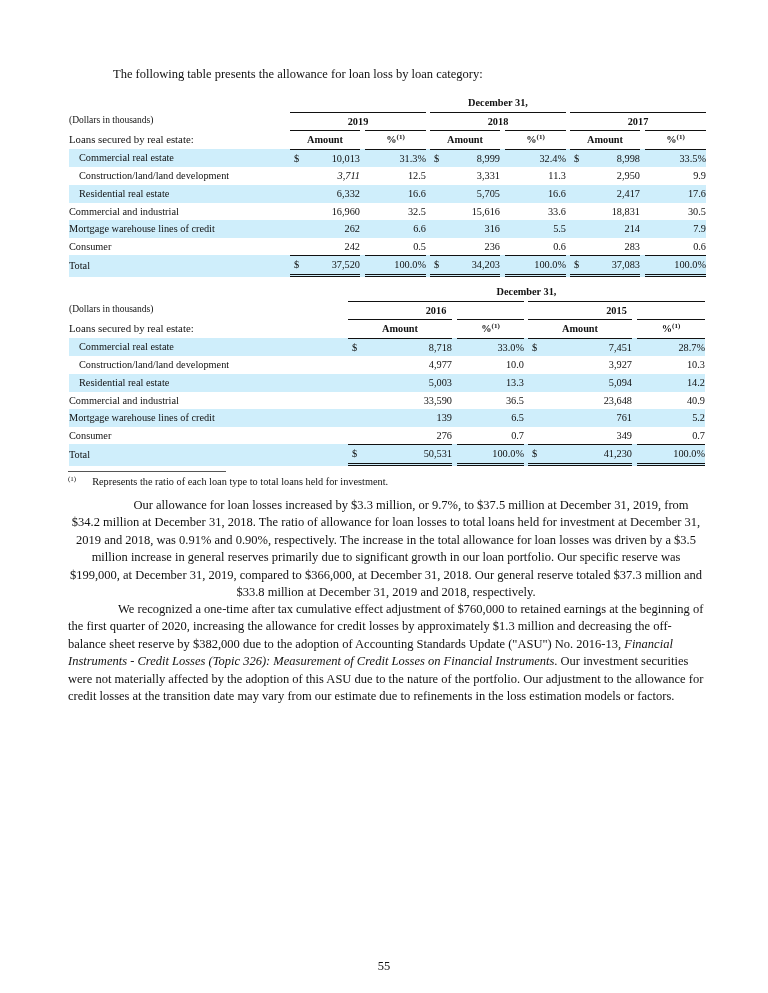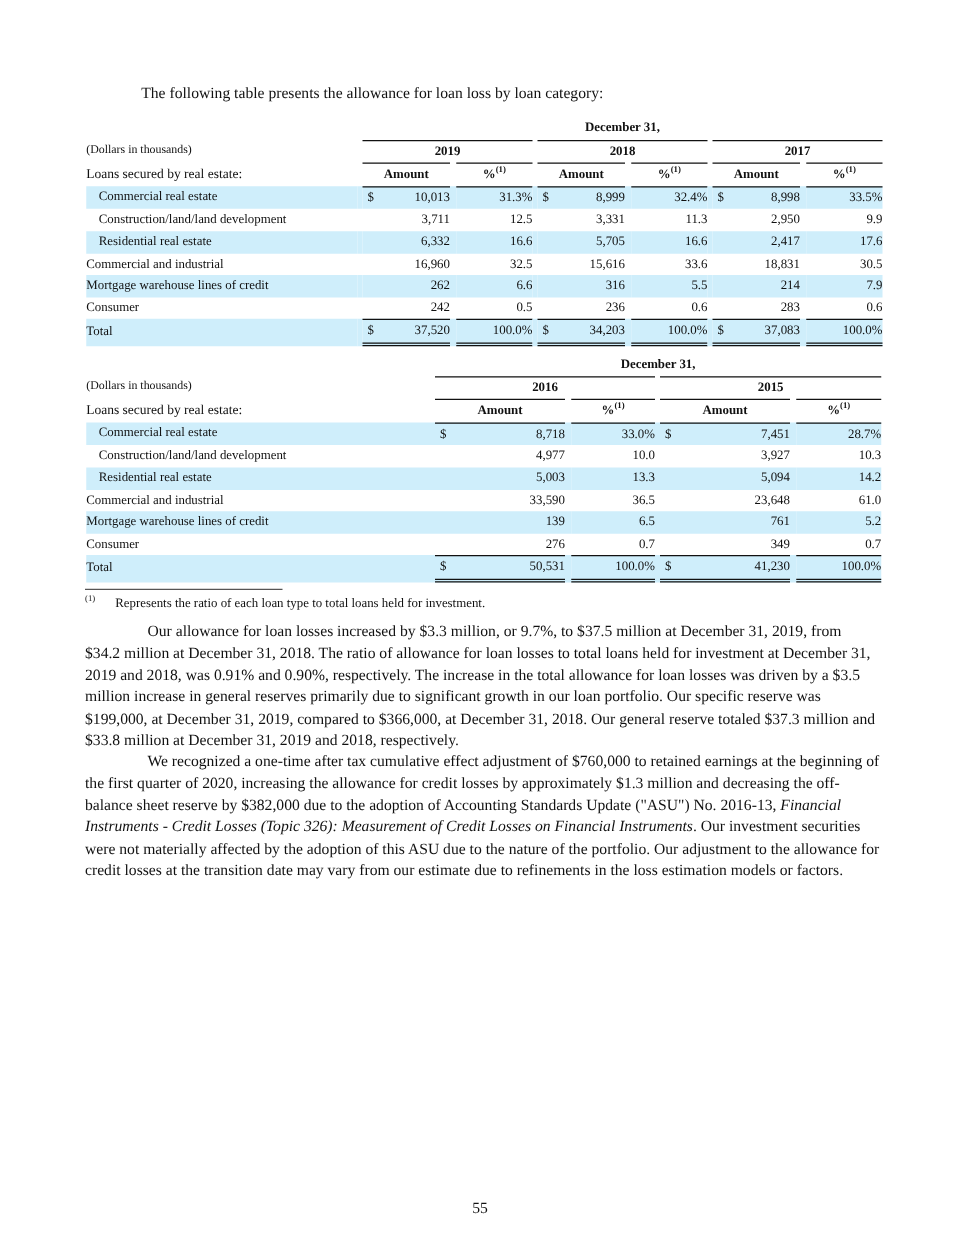--- a/index.html
+++ b/index.html
@@ -90,21 +90,21 @@
         <td class="gap"></td>
         <td class="num cell">32.4%</td>
         <td class="gap"></td>
         <td class="num cell" style="position: relative;"><span style="position: absolute; left: 4px;">$</span><span>8,998</span></td>
         <td class="gap"></td>
         <td class="num cell">33.5%</td>
       </tr>
       <tr>
         <td class="lbl ind">Construction/land/land development</td>
         <td class="gap"></td>
-        <td class="num cell" style="position: relative;"><span>3,711</span></td>
+        <td class="num cell" style="position: relative; font-style: italic;"><span>3,711</span></td>
         <td class="gap"></td>
         <td class="num cell">12.5</td>
         <td class="gap"></td>
         <td class="num cell" style="position: relative;"><span>3,331</span></td>
         <td class="gap"></td>
         <td class="num cell">11.3</td>
         <td class="gap"></td>
         <td class="num cell" style="position: relative;"><span>2,950</span></td>
         <td class="gap"></td>
         <td class="num cell">9.9</td>
@@ -260,21 +260,21 @@
       </tr>
       <tr>
         <td class="lbl">Commercial and industrial</td>
         <td class="gap"></td>
         <td class="num cell" style="position: relative;"><span>33,590</span></td>
         <td class="gap"></td>
         <td class="num cell">36.5</td>
         <td class="gap"></td>
         <td class="num cell" style="position: relative;"><span>23,648</span></td>
         <td class="gap"></td>
-        <td class="num cell">61.0</td>
+        <td class="num cell">40.9</td>
       </tr>
       <tr class="band">
         <td class="lbl">Mortgage warehouse lines of credit</td>
         <td class="gap"></td>
         <td class="num cell" style="position: relative;"><span>139</span></td>
         <td class="gap"></td>
         <td class="num cell">6.5</td>
         <td class="gap"></td>
         <td class="num cell" style="position: relative;"><span>761</span></td>
         <td class="gap"></td>
@@ -303,21 +303,21 @@
         <td class="num cell">100.0%</td>
       </tr>
     </tbody>
 </table>
 
 <div class="footnote-rule"></div>
 <div class="footnote">
   <span class="mark">(1)</span><span>Represents the ratio of each loan type to total loans held for investment.</span>
 </div>
 
-<div class="para" style="top:497px;">
+<div class="para" style="top:497px;text-align:center;">
   <span class="indent"></span><span>Our allowance for loan losses increased by $3.3 million, or 9.7%, to $37.5 million at December 31, 2019, from $34.2 million at December 31, 2018. The ratio of allowance for loan losses to total loans held for investment at December 31, 2019 and 2018, was 0.91% and 0.90%, respectively. The increase in the total allowance for loan losses was driven by a $3.5 million increase in general reserves primarily due to significant growth in our loan portfolio. Our specific reserve was $199,000, at December 31, 2019, compared to $366,000, at December 31, 2018. Our general reserve totaled $37.3 million and $33.8 million at December 31, 2019 and 2018, respectively.</span>
 </div>
 
 <div class="para" style="top:601px;">
   <span class="indent"></span><span>We recognized a one-time after tax cumulative effect adjustment of $760,000 to retained earnings at the beginning of the first quarter of 2020, increasing the allowance for credit losses by approximately $1.3 million and decreasing the off-balance sheet reserve by $382,000 due to the adoption of Accounting Standards Update ("ASU") No. 2016-13, </span><i>Financial Instruments - Credit Losses (Topic 326): Measurement of Credit Losses on Financial Instruments</i><span>. Our investment securities were not materially affected by the adoption of this ASU due to the nature of the portfolio. Our adjustment to the allowance for credit losses at the transition date may vary from our estimate due to refinements in the loss estimation models or factors.</span>
 </div>
 
 <div class="page-num">55</div>
 
 </body></html>

